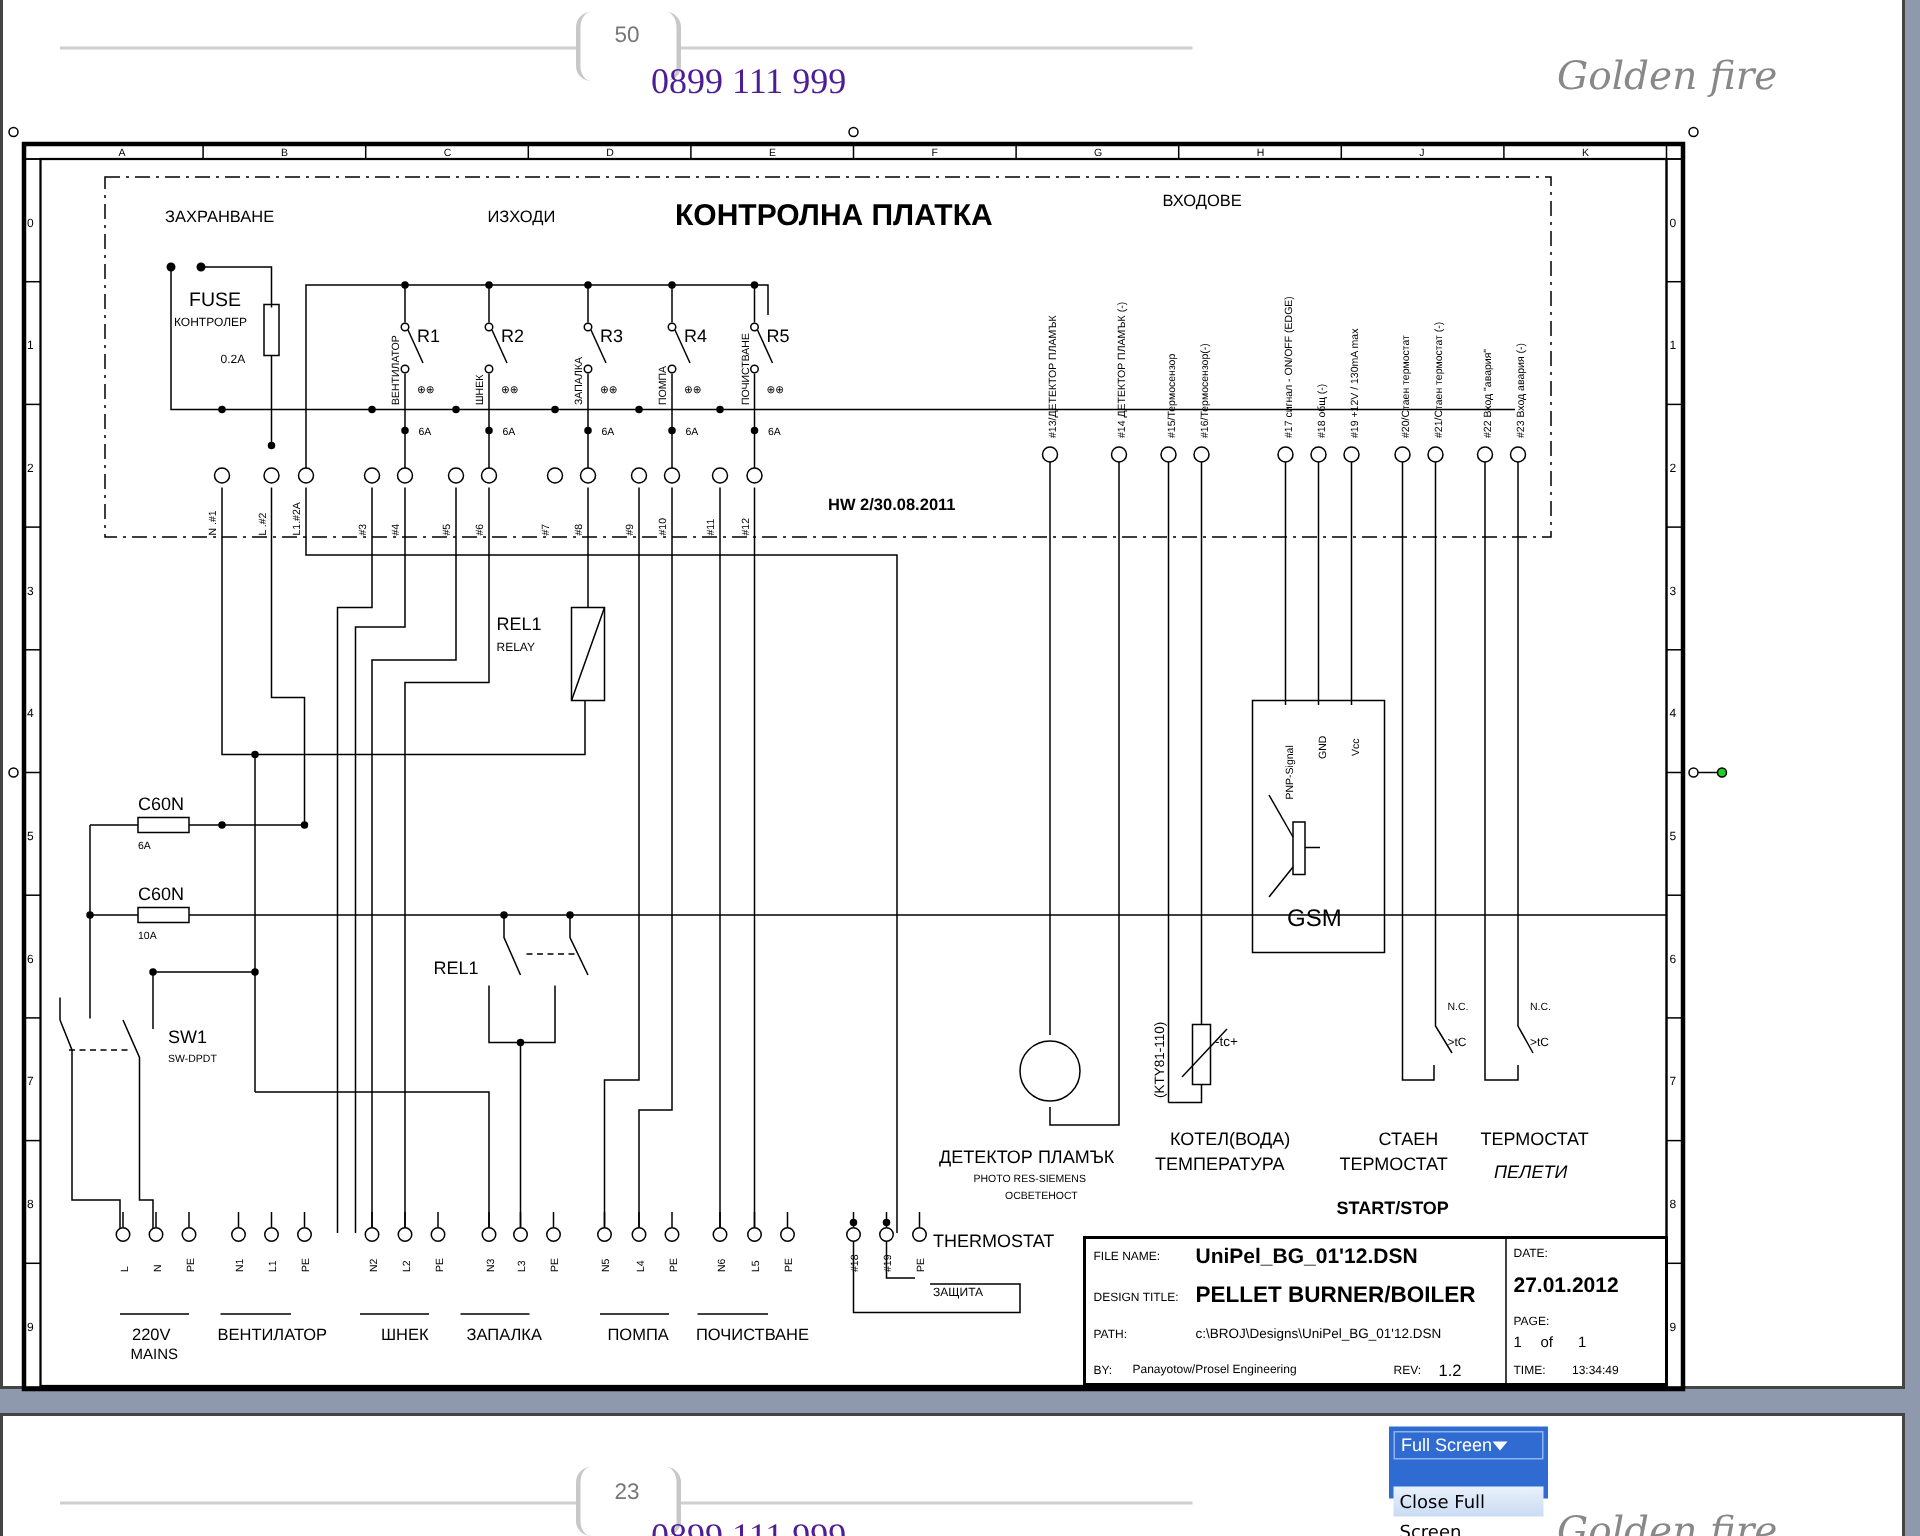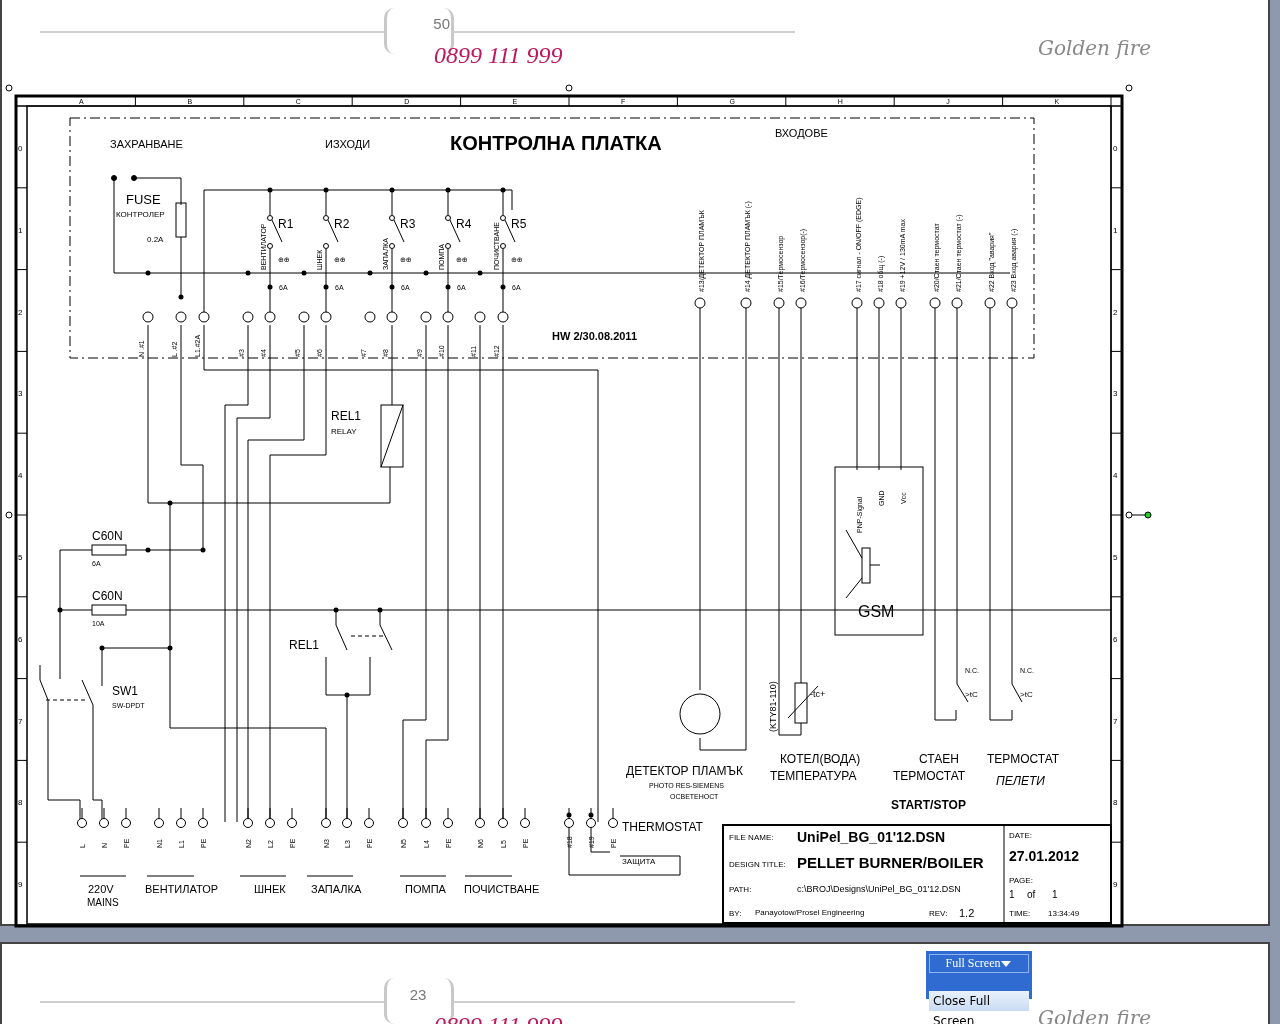--- a/index.html
+++ b/index.html
@@ -3,35 +3,35 @@
 <meta charset="utf-8">
 <style>
   html,body{margin:0;padding:0;}
   body{width:1280px;height:1024px;position:relative;overflow:hidden;background:#8e99ad;font-family:"Liberation Sans",sans-serif;}
   .page{position:absolute;background:#fff;}
   #page1{left:0;top:0;width:1270px;height:926px;border:2px solid #444;border-top:none;box-sizing:border-box;}
   #page2{left:0;top:942px;width:1270px;height:90px;border:2px solid #444;box-sizing:border-box;}
   .hdr-line{position:absolute;height:2px;background:#cfcfcf;}
   .pagenum-box{position:absolute;width:64px;height:46px;border:3px solid #c8c8c8;border-radius:10px;border-top:none;border-bottom:none;}
   .pagenum{position:absolute;font-size:15px;color:#777;text-align:center;width:64px;}
-  .phone{position:absolute;font-family:"Liberation Serif",serif;font-style:italic;font-size:24px;color:#be185d;}
-  .brand{position:absolute;font-family:"DejaVu Serif",serif;font-style:italic;font-size:20px;color:#888;}
+  .phone{position:absolute;font-family:"Liberation Serif",serif;font-size:24px;color:#4c1d95;}
+  .brand{position:absolute;font-family:"DejaVu Serif",serif;font-style:italic;font-size:26px;color:#888;}
   svg text{font-family:"Liberation Sans",sans-serif;fill:#000;}
   .fs-widget{position:absolute;left:926px;top:951px;width:106px;height:48px;background:#2f6bd1;box-sizing:border-box;padding:3px;}
-  .fs-title{height:17px;color:#fff;font-size:12px;line-height:17px;padding-left:4px;font-family:Liberation Serif, serif;border:1px solid #8fb3ee;display:flex;justify-content:center;align-items:center;}
+  .fs-title{height:17px;color:#fff;font-size:12px;line-height:17px;padding-left:4px;font-family:Liberation Sans, sans-serif;border:1px solid #8fb3ee;display:flex;justify-content:flex-start;align-items:center;}
   .fs-close{margin-top:18px;height:20px;background:linear-gradient(#e9f1fc,#c9dbf3);color:#000;font-size:12px;line-height:20px;padding-left:4px;font-family:"DejaVu Sans",sans-serif;cursor:pointer;}
   .fs-arrow{width:0;height:0;border-left:5px solid transparent;border-right:5px solid transparent;border-top:6px solid #fff;margin-right:6px;}
 </style>
 </head>
 <body>
 
 <div id="page1" class="page">
   <div class="hdr-line" style="left:38px;top:31px;width:755px;"></div>
   <div class="pagenum-box" style="left:382px;top:8px;background:#fff;"></div>
-  <div class="pagenum" style="left:384px;top:15px;text-align:right;">50</div>
+  <div class="pagenum" style="left:384px;top:15px;">50</div>
   <div class="phone" style="left:432px;top:42px;">0899 111 999</div>
   <div class="brand" style="left:1036px;top:36px;">Golden fire</div>
 </div>
 
 <svg id="sch" width="1280" height="940" style="position:absolute;left:0;top:0;">
   <g stroke="#000" fill="none" stroke-width="1">
 
     <rect x="16" y="96" width="1106" height="830" stroke-width="3"></rect>
     <rect x="27" y="106" width="1084" height="818" stroke-width="1.5"></rect>
     <line x1="16" y1="106" x2="1122" y2="106"></line>

